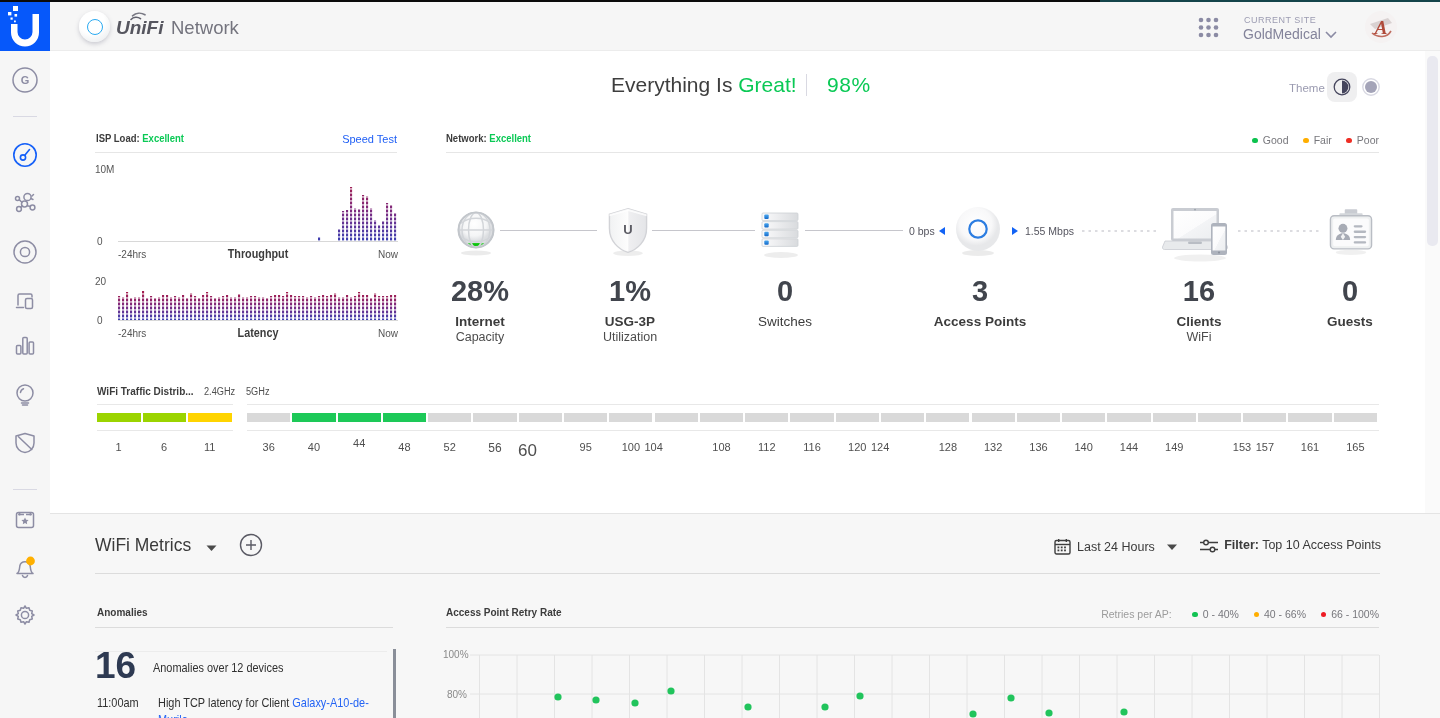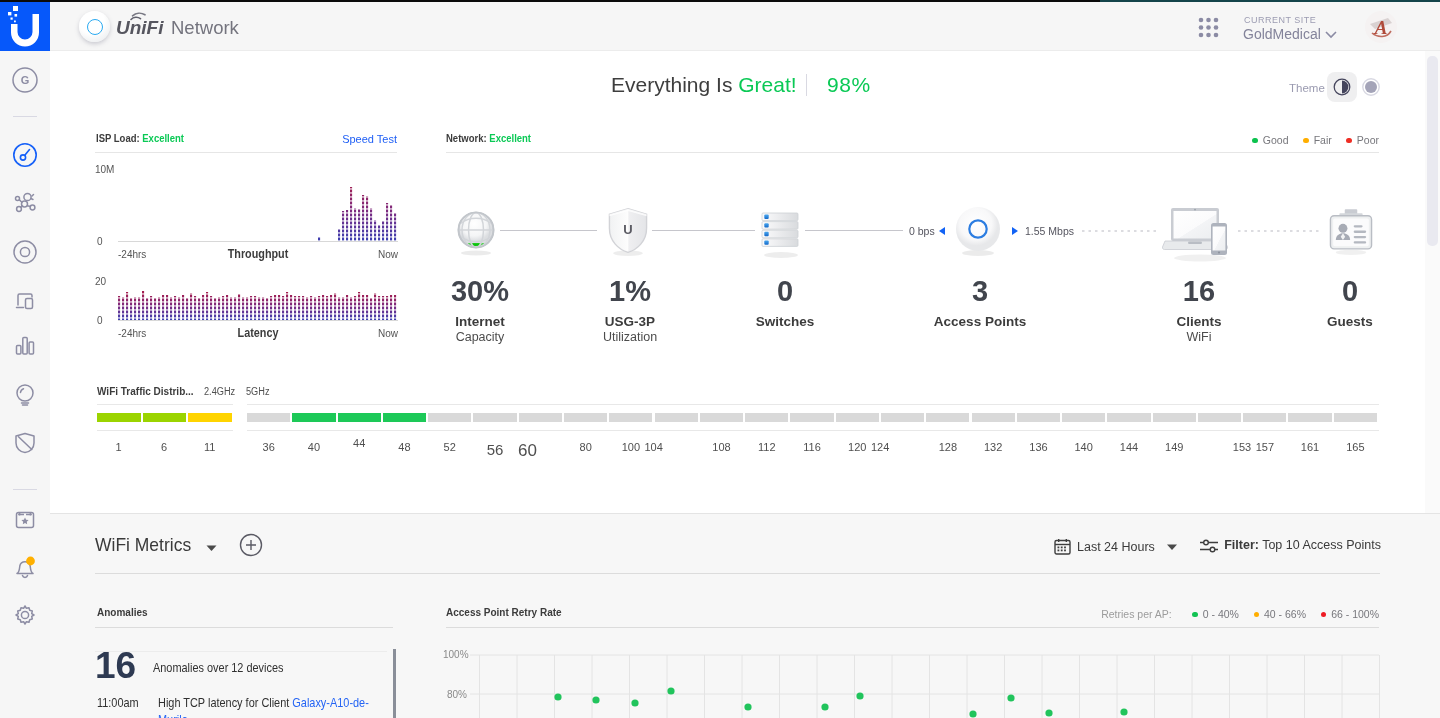--- a/index.html
+++ b/index.html
@@ -383,28 +383,28 @@
     <line x1="0" y1="1" x2="82" y2="1" stroke="#b9b9c2" stroke-width="1.2" stroke-dasharray="2.5,4"></line>
   </svg>
 <div style="position:absolute;left:909px;top:225px;font-size:10.5px;color:#55555f">0 bps</div>
 <svg width="10" height="10" style="position:absolute;left:937px;top:226px">
     <path d="M8 1 L2 5 L8 9Z" fill="#1263f5"></path>
   </svg>
 <svg width="10" height="10" style="position:absolute;left:1010px;top:226px">
     <path d="M2 1 L8 5 L2 9Z" fill="#1263f5"></path>
   </svg>
 <div style="position:absolute;left:1025px;top:225px;font-size:10.5px;color:#55555f">1.55 Mbps</div>
-<div style="position:absolute;left:400px;top:275px;width:160px;text-align:center;font-size:29px;font-weight:700;color:#41454d">30%</div>
+<div style="position:absolute;left:400px;top:275px;width:160px;text-align:center;font-size:29px;font-weight:700;color:#41454d">28%</div>
 <div style="position:absolute;left:400px;top:314px;width:160px;text-align:center;font-size:13.5px;font-weight:700;color:#3c3c3c">Internet</div>
 <div style="position:absolute;left:400px;top:330px;width:160px;text-align:center;font-size:12.5px;color:#4c4c4c">Capacity</div>
 <div style="position:absolute;left:550px;top:275px;width:160px;text-align:center;font-size:29px;font-weight:700;color:#41454d">1%</div>
 <div style="position:absolute;left:550px;top:314px;width:160px;text-align:center;font-size:13.5px;font-weight:700;color:#3c3c3c">USG-3P</div>
 <div style="position:absolute;left:550px;top:330px;width:160px;text-align:center;font-size:12.5px;color:#4c4c4c">Utilization</div>
 <div style="position:absolute;left:705px;top:275px;width:160px;text-align:center;font-size:29px;font-weight:700;color:#41454d">0</div>
-<div style="position:absolute;left:705px;top:314px;width:160px;text-align:center;font-size:13.5px;font-weight:700;color:#3c3c3c">Switches</div>
+<div style="position:absolute;left:705px;top:314px;width:160px;text-align:center;font-size:13.5px;font-weight:400;color:#3c3c3c">Switches</div>
 <div style="position:absolute;left:900px;top:275px;width:160px;text-align:center;font-size:29px;font-weight:700;color:#41454d">3</div>
 <div style="position:absolute;left:900px;top:314px;width:160px;text-align:center;font-size:13.5px;font-weight:700;color:#3c3c3c">Access Points</div>
 <div style="position:absolute;left:1119px;top:275px;width:160px;text-align:center;font-size:29px;font-weight:700;color:#41454d">16</div>
 <div style="position:absolute;left:1119px;top:314px;width:160px;text-align:center;font-size:13.5px;font-weight:700;color:#3c3c3c">Clients</div>
 <div style="position:absolute;left:1119px;top:330px;width:160px;text-align:center;font-size:12.5px;color:#4c4c4c">WiFi</div>
 <div style="position:absolute;left:1270px;top:275px;width:160px;text-align:center;font-size:29px;font-weight:700;color:#41454d">0</div>
 <div style="position:absolute;left:1270px;top:314px;width:160px;text-align:center;font-size:13.5px;font-weight:700;color:#3c3c3c">Guests</div>
 <div style="position:absolute;left:97px;top:386px;font-size:10px;font-weight:700;color:#3c3c3c;white-space:nowrap">WiFi Traffic Distrib...</div>
 <div style="position:absolute;left:204px;top:386px;font-size:10px;color:#4f4f4f;transform:scaleX(.92);transform-origin:0 0">2.4GHz</div>
 <div style="position:absolute;left:246px;top:386px;font-size:10px;color:#4f4f4f;transform:scaleX(.92);transform-origin:0 0">5GHz</div>
@@ -422,25 +422,25 @@
 <div style="position:absolute;left:237.0px;top:441px;width:63.3px;text-align:center;font-size:11px;color:#4f4f4f">36</div>
 <div style="position:absolute;left:292.3px;top:413px;width:43.3px;height:9px;background:#1dc958"></div>
 <div style="position:absolute;left:282.3px;top:441px;width:63.3px;text-align:center;font-size:11px;color:#4f4f4f">40</div>
 <div style="position:absolute;left:337.6px;top:413px;width:43.3px;height:9px;background:#1dc958"></div>
 <div style="position:absolute;left:327.6px;top:437px;width:63.3px;text-align:center;font-size:11px;color:#4f4f4f">44</div>
 <div style="position:absolute;left:382.8px;top:413px;width:43.3px;height:9px;background:#1dc958"></div>
 <div style="position:absolute;left:372.8px;top:441px;width:63.3px;text-align:center;font-size:11px;color:#4f4f4f">48</div>
 <div style="position:absolute;left:428.1px;top:413px;width:43.3px;height:9px;background:#d9d9d9"></div>
 <div style="position:absolute;left:418.1px;top:441px;width:63.3px;text-align:center;font-size:11px;color:#4f4f4f">52</div>
 <div style="position:absolute;left:473.4px;top:413px;width:43.3px;height:9px;background:#d9d9d9"></div>
-<div style="position:absolute;left:463.4px;top:441px;width:63.3px;text-align:center;font-size:15px;color:#4f4f4f">56</div>
+<div style="position:absolute;left:463.4px;top:441px;width:63.3px;text-align:center;font-size:12px;color:#4f4f4f">56</div>
 <div style="position:absolute;left:518.7px;top:413px;width:43.3px;height:9px;background:#d9d9d9"></div>
 <div style="position:absolute;left:518px;top:441px;width:63.3px;text-align:left;font-size:17px;color:#4f4f4f">60</div>
 <div style="position:absolute;left:564.0px;top:413px;width:43.3px;height:9px;background:#d9d9d9"></div>
-<div style="position:absolute;left:554.0px;top:441px;width:63.3px;text-align:center;font-size:11px;color:#4f4f4f">80</div>
+<div style="position:absolute;left:554.0px;top:441px;width:63.3px;text-align:center;font-size:11px;color:#4f4f4f">95</div>
 <div style="position:absolute;left:609.2px;top:413px;width:43.3px;height:9px;background:#d9d9d9"></div>
 <div style="position:absolute;left:599.2px;top:441px;width:63.3px;text-align:center;font-size:11px;color:#4f4f4f">100</div>
 <div style="position:absolute;left:654.5px;top:413px;width:43.3px;height:9px;background:#d9d9d9"></div>
 <div style="position:absolute;left:644.5px;top:441px;width:63.3px;text-align:left;font-size:11px;color:#4f4f4f">104</div>
 <div style="position:absolute;left:699.8px;top:413px;width:43.3px;height:9px;background:#d9d9d9"></div>
 <div style="position:absolute;left:689.8px;top:441px;width:63.3px;text-align:center;font-size:11px;color:#4f4f4f">108</div>
 <div style="position:absolute;left:745.1px;top:413px;width:43.3px;height:9px;background:#d9d9d9"></div>
 <div style="position:absolute;left:735.1px;top:441px;width:63.3px;text-align:center;font-size:11px;color:#4f4f4f">112</div>
 <div style="position:absolute;left:790.4px;top:413px;width:43.3px;height:9px;background:#d9d9d9"></div>
 <div style="position:absolute;left:780.4px;top:441px;width:63.3px;text-align:center;font-size:11px;color:#4f4f4f">116</div>

